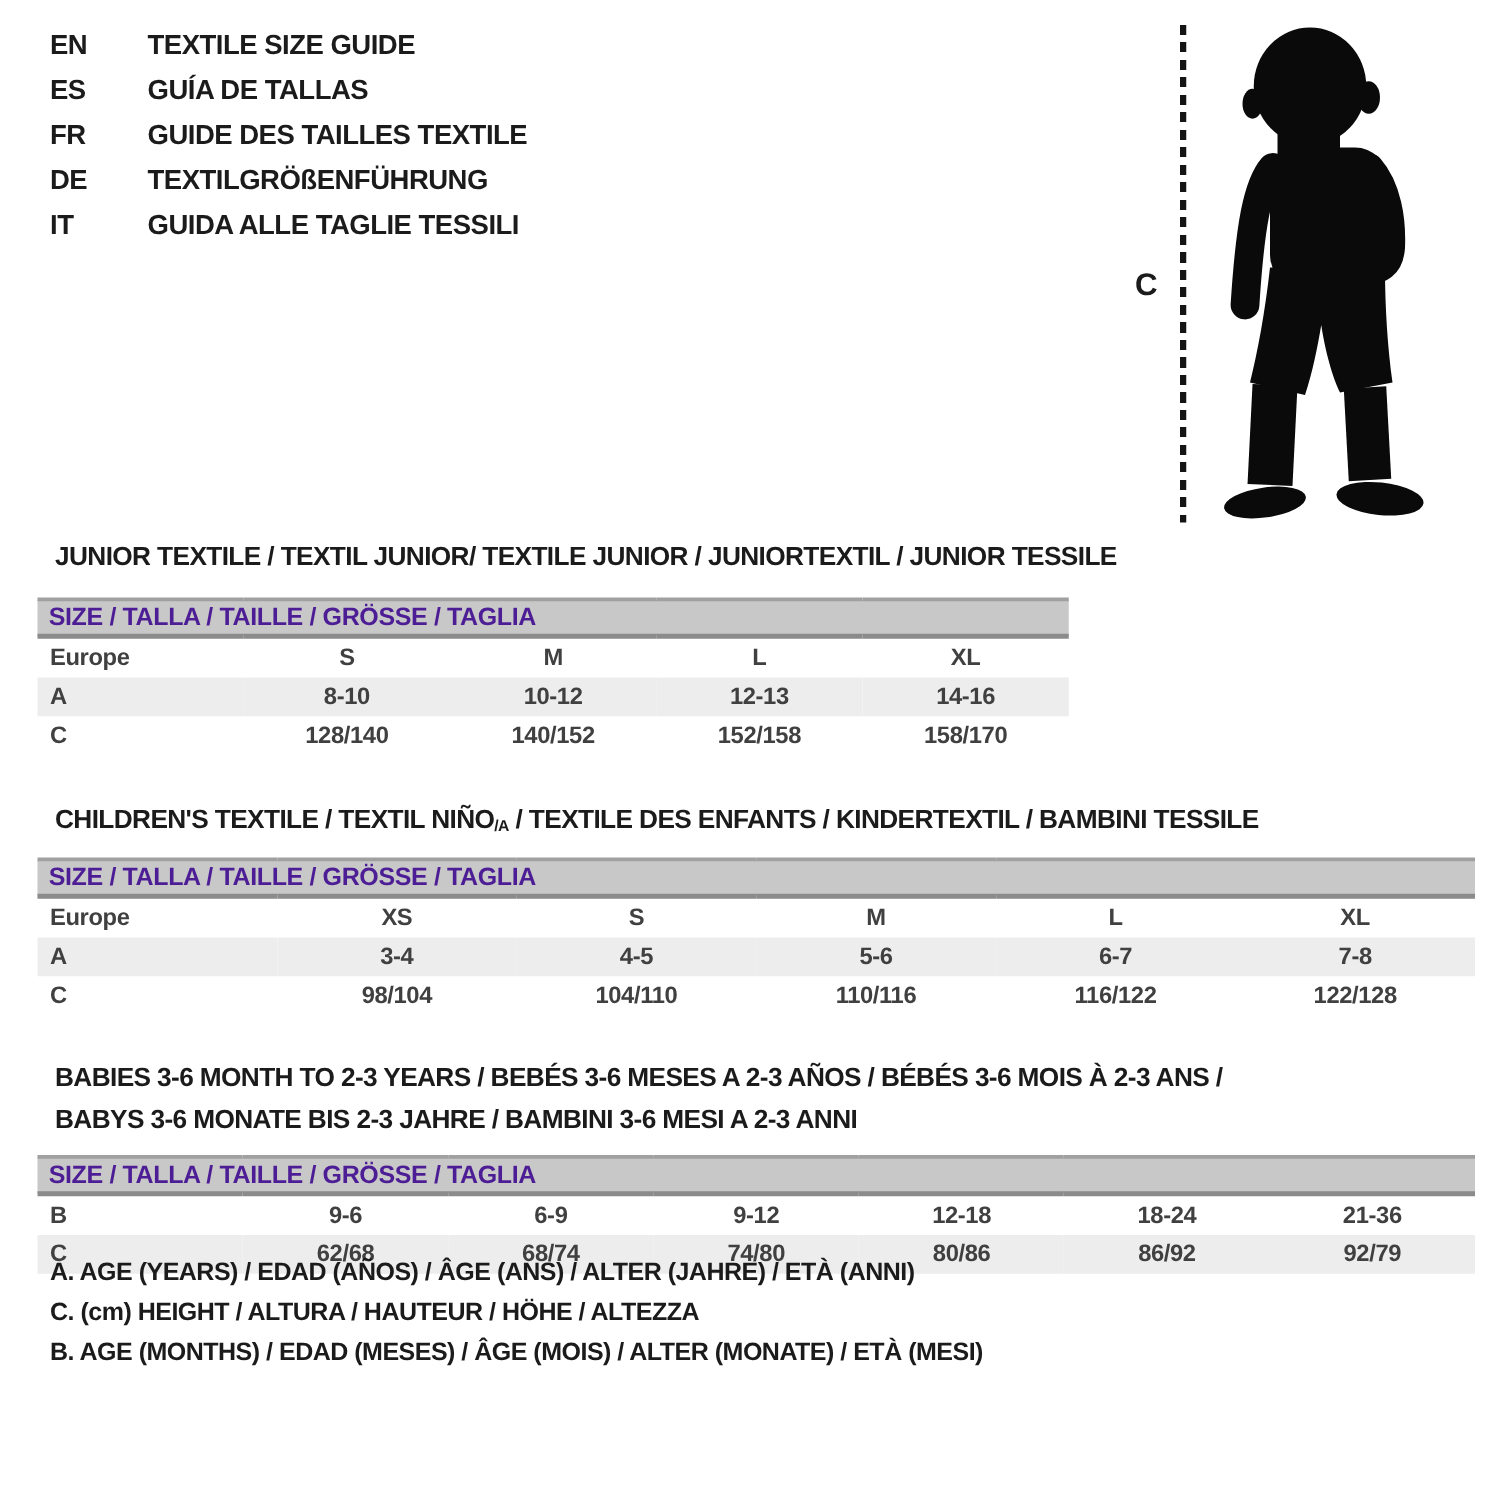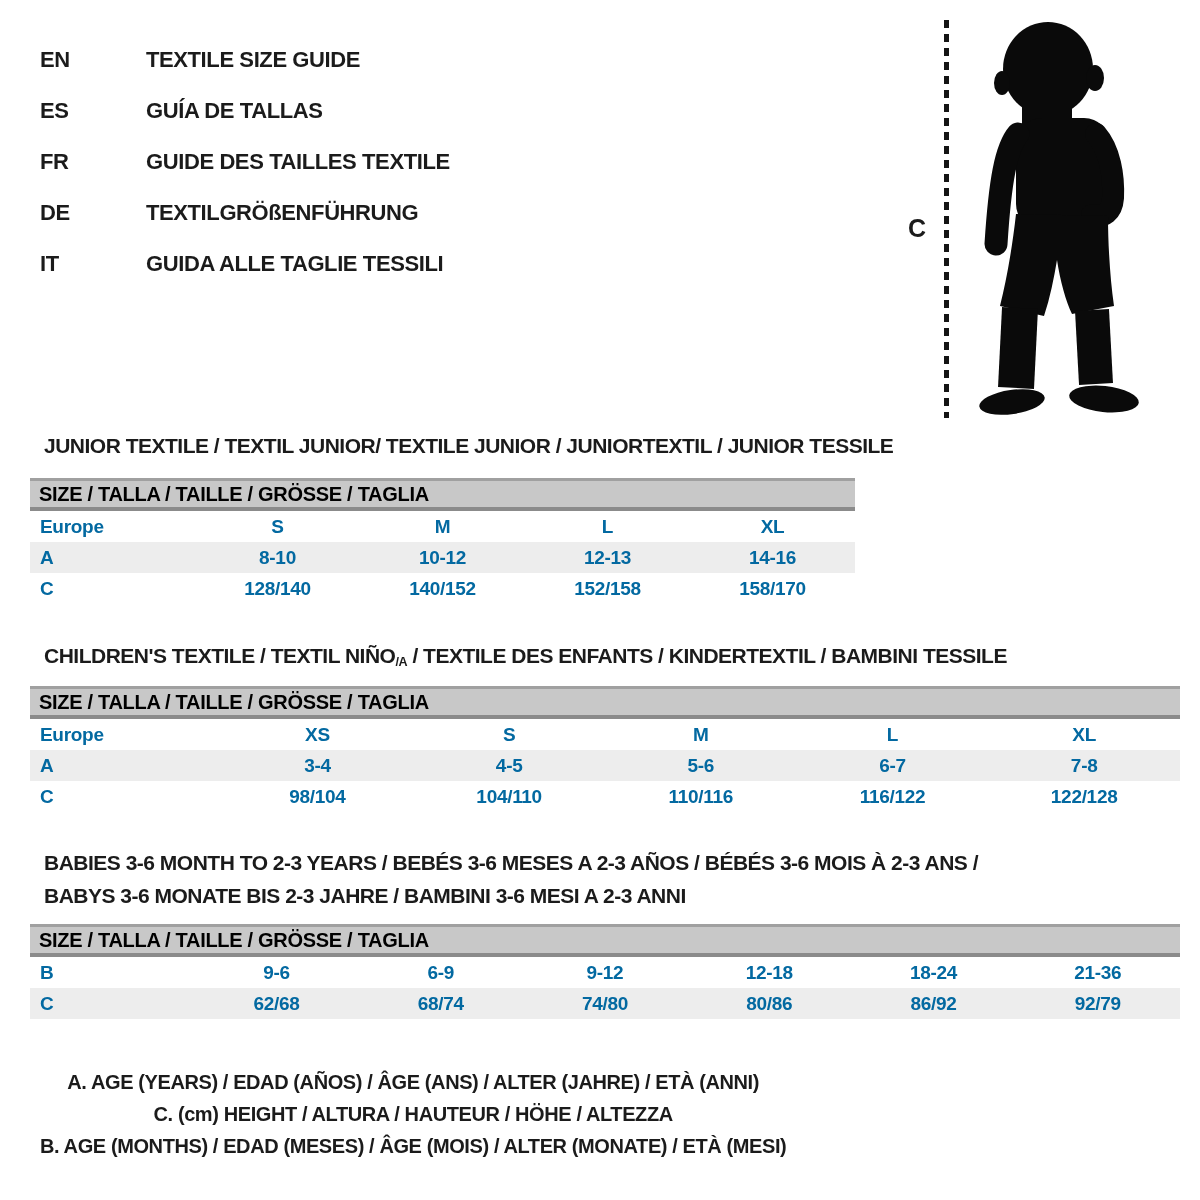--- a/index.html
+++ b/index.html
@@ -4,21 +4,21 @@
 <style>
   html,body{margin:0;padding:0;}
   body{
     width:1200px;height:1200px;background:#ffffff;position:relative;overflow:hidden;
     font-family:"Liberation Sans", sans-serif;color:#1b1b1b;
     -webkit-font-smoothing:antialiased;
   }
   .abs{position:absolute;}
 
   
-  .lang-header{left:40px;top:48px;display:grid;grid-template-columns:78px auto;row-gap:13px;gap:28px;}
+  .lang-header{left:40px;top:24px;display:grid;grid-template-columns:78px auto;row-gap:13px;}
   .lang-code,.lang-title{
     font-size:22px;font-weight:700;letter-spacing:-0.4px;line-height:23px;white-space:nowrap;
   }
 
   
   .height-line{
     left:944px;top:20px;width:5px;height:398px;
     background:repeating-linear-gradient(to bottom,#141414 0 8px,transparent 8px 14px);
   }
   .height-label{left:908px;top:214px;font-size:25px;font-weight:700;}
@@ -28,32 +28,32 @@
   .section-heading{
     left:44px;font-size:21px;font-weight:700;letter-spacing:-0.5px;white-space:nowrap;line-height:24px;
   }
   .sub-a{font-size:0.60em;vertical-align:-0.25em;}
   .heading-2line{line-height:33px;}
 
   
   .size-table{left:30px;border-collapse:collapse;table-layout:fixed;}
   .size-table .bar-row td{
     background:#c8c8c8;border-top:3px solid #a0a0a0;border-bottom:4px solid #8b8b8b;
-    height:26px;font-size:20px;font-weight:700;color:#000000;letter-spacing:-0.3px;
+    height:26px;font-size:20px;font-weight:700;color:#4c1d95;letter-spacing:-0.3px;
     text-align:left;padding:0 0 0 9px;
   }
   .size-table td{
     height:31px;font-size:19px;font-weight:700;letter-spacing:-0.3px;
-    text-align:center;padding:0;color:#0369a1;
+    text-align:center;padding:0;color:#404040;
   }
   .size-table td.row-label{text-align:left;padding-left:10px;width:110px;}
   .size-table tr.shaded td{background:#ededed;}
 
   
-  .legend{left:40px;top:1066px;text-align:center;}
+  .legend{left:40px;top:1002px;}
   .legend-line{font-size:20px;font-weight:700;letter-spacing:-0.4px;line-height:32px;white-space:nowrap;}
 </style>
 </head>
 <body>
 
 <div class="abs lang-header">
   <span class="lang-code">EN</span>
   <span class="lang-title">TEXTILE SIZE GUIDE</span>
   <span class="lang-code">ES</span>
   <span class="lang-title">GUÍA DE TALLAS</span>

